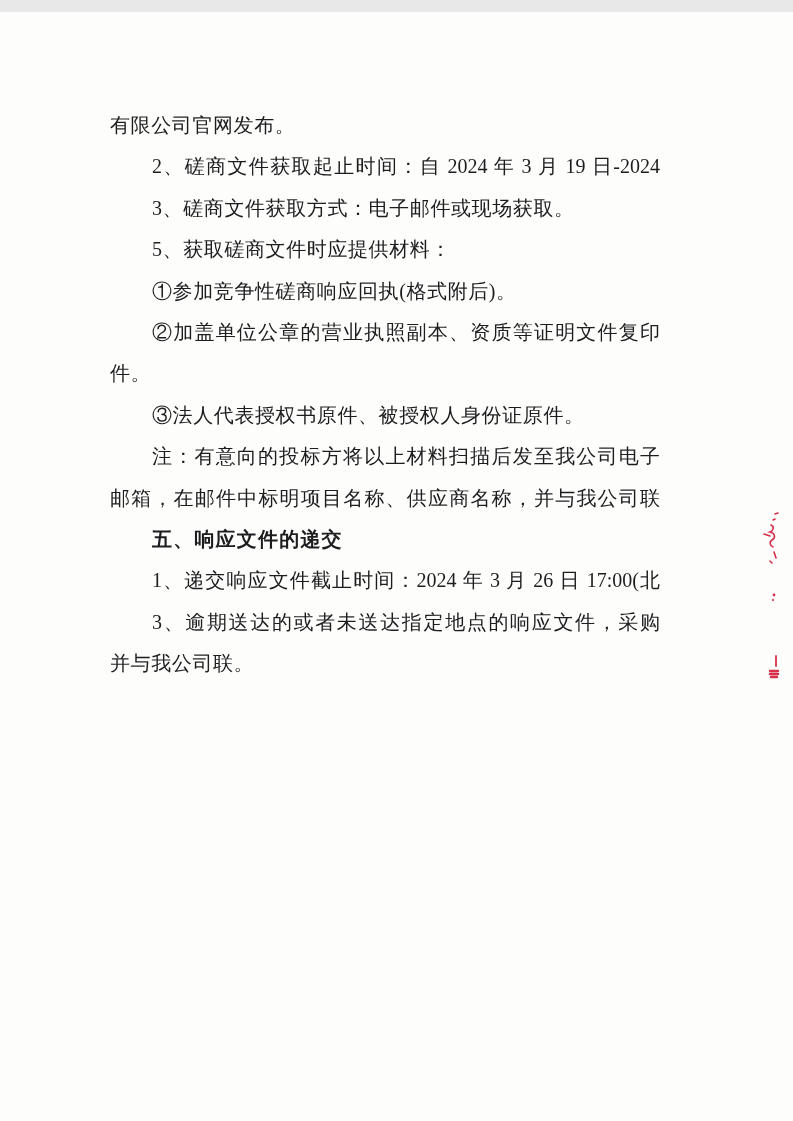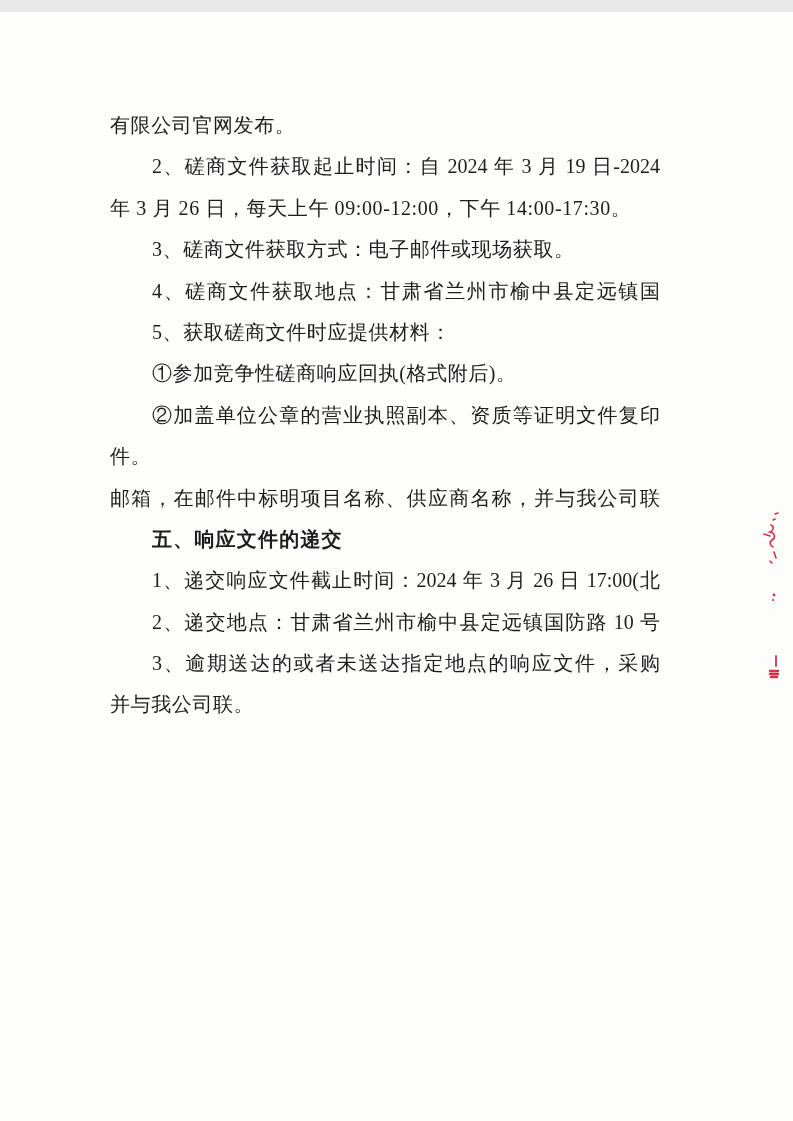--- a/index.html
+++ b/index.html
@@ -58,31 +58,30 @@
   #mark-stroke   { left: 765px; top: 642px; }
 </style>
 </head>
 <body>
 
 <div class="page">
 
   <div class="text-column">
       <div class="line">有限公司官网发布。</div>
       <div class="line indent justify">2、磋商文件获取起止时间：自 2024 年 3 月 19 日-2024</div>
-      <div class="line">年 3 月 26 日，每天上午 09:00-12:00，下午 14:00-17:30。</div>
       <div class="line indent">3、磋商文件获取方式：电子邮件或现场获取。</div>
-      <div class="line indent justify">4、磋商文件获取地点：甘肃省兰州市榆中县定远镇国</div>
       <div class="line indent">5、获取磋商文件时应提供材料：</div>
       <div class="line indent">①参加竞争性磋商响应回执(格式附后)。</div>
       <div class="line indent justify">②加盖单位公章的营业执照副本、资质等证明文件复印</div>
       <div class="line">件。</div>
+      <div class="line indent">③法人代表授权书原件、被授权人身份证原件。</div>
+      <div class="line indent justify">注：有意向的投标方将以上材料扫描后发至我公司电子</div>
       <div class="line justify">邮箱，在邮件中标明项目名称、供应商名称，并与我公司联</div>
       <div class="line indent bold">五、响应文件的递交</div>
       <div class="line indent justify">1、递交响应文件截止时间：2024 年 3 月 26 日 17:00(北</div>
-      <div class="line indent justify">2、递交地点：甘肃省兰州市榆中县定远镇国防路 10 号</div>
       <div class="line indent justify">3、逾期送达的或者未送达指定地点的响应文件，采购</div>
       <div class="line">并与我公司联。</div>
     </div>
 
   <div class="red-mark" id="mark-squiggle">
     <svg width="20" height="52" viewBox="0 0 20 52" fill="none" stroke="currentColor" stroke-width="1.6" stroke-linecap="round">
       <path d="M14 2 L17 1"></path>
       <path d="M12 8 L14 7"></path>
       <path d="M10 13 C14 15 12 19 9 20 C14 21 15 26 11 28 C8 30 9 34 12 35"></path>
       <path d="M3 22 L9 24"></path>

